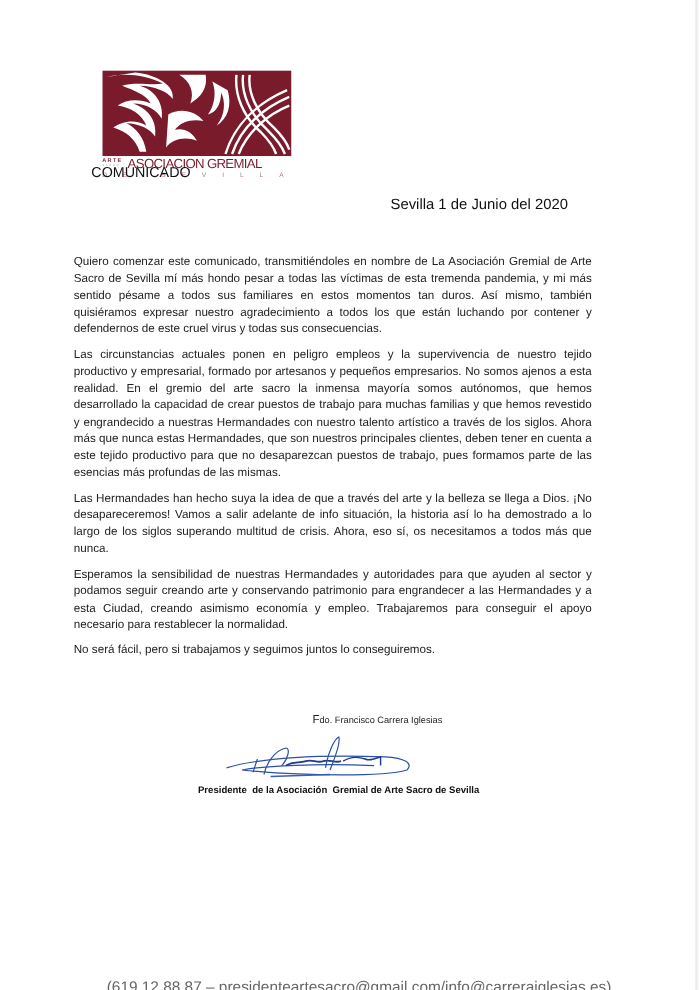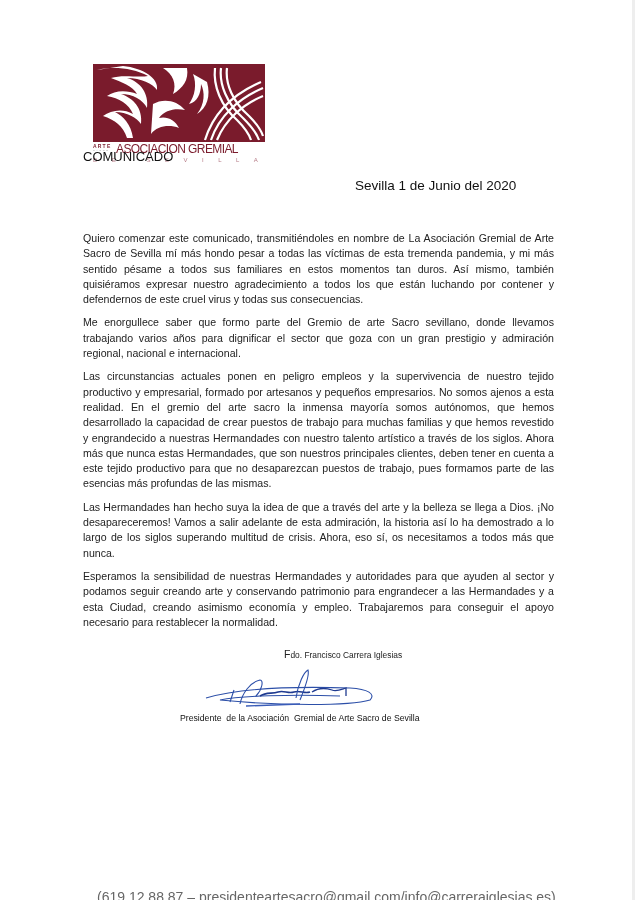--- a/index.html
+++ b/index.html
@@ -11,28 +11,28 @@
     .logo { position: absolute; left: 93px; top: 40px; width: 188px; height: 96px; margin-top: 24px; }
     .logo svg { display: block; }
     .logo-text-row { position: absolute; left: 0; top: 79px; width: 172px; height: 12px; }
     .logo-arte { position: absolute; left: 0px; top: 0px; font-size: 5px; letter-spacing: 1.2px; font-weight: bold; color: #7a1b2c; }
     .logo-arte-sub { position: absolute; left: 0px; top: 6px; font-size: 2.5px; letter-spacing: 1.5px; color: #999; }
     .logo-main { position: absolute; left: 23px; top: -1px; font-size: 12px; letter-spacing: -0.6px; color: #7a1b2c; white-space: nowrap; }
     .logo-sub { position: absolute; left: 0; top: 93px; width: 172px; font-size: 6px; letter-spacing: 14.5px; color: #b57b86; white-space: nowrap; text-align: left; }
     .heading { position: absolute; left: 83px; top: 149px; font-size: 13px; font-weight: normal; color: #111; }
     .dateline { position: absolute; left: 355px; top: 178px; font-size: 13.5px; font-weight: normal; color: #111; }
     .body-text {
-      position: absolute; left: 83px; top: 231px; width: 471px;
+      position: absolute; left: 67px; top: 231px; width: 471px;
       font-size: 10.6px; line-height: 15.3px; color: #222; text-align: justify;
     }
     .body-text p { margin: 0 0 8px 0; }
     .fdo { position: absolute; left: 284px; top: 648px; font-size: 8.4px; color: #222; }
     .fdo .big { font-size: 10.5px; }
     .signature { position: absolute; left: 200px; top: 668px; width: 180px; height: 44px; }
-    .president { position: absolute; left: 180px; top: 713px; font-size: 8.7px; font-weight: normal; color: #111; white-space: pre; }
+    .president { position: absolute; left: 180px; top: 713px; font-size: 8.7px; font-weight: bold; color: #111; white-space: pre; }
     .footer { position: absolute; left: 97px; top: 841px; font-size: 14px; color: #666; margin-top: 48px; }
   </style>
 </head>
 <body>
 
 <div class="edge"></div>
 
 <div class="logo">
   <svg width="172" height="78" viewBox="0 0 172 78">
     <rect x="0" y="0" width="172" height="78" fill="#7a1b2c"></rect>
@@ -55,24 +55,24 @@
     <span class="logo-main">ASOCIACION GREMIAL</span>
   </div>
   <div class="logo-sub">DE SEVILLA</div>
 </div>
 
 <div class="heading">COMUNICADO</div>
 <div class="dateline">Sevilla  1 de Junio del 2020</div>
 
 <div class="body-text">
   <p>Quiero comenzar este comunicado, transmitiéndoles en nombre de La Asociación Gremial de Arte Sacro de Sevilla mí más hondo pesar a todas las víctimas de esta tremenda pandemia, y mi más sentido pésame a todos sus familiares en estos momentos tan duros. Así mismo, también quisiéramos expresar nuestro agradecimiento a todos los que están luchando por contener y defendernos de este cruel virus y todas sus consecuencias.</p>
-  <p>Me enorgullece saber que formo parte del Gremio de arte Sacro sevillano, donde llevamos trabajando varios años para dignificar el sector que goza con un gran prestigio y admiración regional, nacional e internacional.</p>
   <p>Las circunstancias actuales ponen en peligro empleos y la supervivencia de nuestro tejido productivo y empresarial, formado por artesanos y pequeños empresarios. No somos ajenos a esta realidad.  En el gremio del arte sacro la inmensa mayoría somos autónomos, que hemos desarrollado la capacidad  de crear puestos de trabajo para muchas familias y que hemos revestido y engrandecido a nuestras Hermandades con nuestro talento artístico a través de los siglos. Ahora más que nunca estas Hermandades,  que son nuestros principales clientes, deben tener en cuenta a este tejido productivo para que no desaparezcan puestos de trabajo, pues formamos parte de las esencias más profundas de las mismas.</p>
-  <p>Las  Hermandades han hecho suya la idea de que a través del  arte y la belleza se llega a Dios. ¡No desapareceremos!  Vamos a salir adelante de esta admiración,  la historia así lo ha demostrado a lo largo de los siglos superando multitud de crisis. Ahora, eso sí, os necesitamos a todos más que nunca.</p>
+  <p>Las  Hermandades han hecho suya la idea de que a través del  arte y la belleza se llega a Dios. ¡No desapareceremos!  Vamos a salir adelante de info situación,  la historia así lo ha demostrado a lo largo de los siglos superando multitud de crisis. Ahora, eso sí, os necesitamos a todos más que nunca.</p>
   <p>Esperamos la sensibilidad de nuestras Hermandades y autoridades para que ayuden al sector y podamos seguir creando arte y conservando patrimonio para engrandecer a las Hermandades y a esta Ciudad, creando asimismo economía y empleo. Trabajaremos para conseguir el apoyo necesario para restablecer la normalidad.</p>
+  <p>No será  fácil, pero si trabajamos y seguimos juntos lo conseguiremos.</p>
 </div>
 
 <div class="fdo"><span class="big">F</span><span>do. Francisco Carrera Iglesias</span></div>
 
 <div class="signature">
   <svg width="180" height="44" viewBox="0 0 180 44">
     <path d="M6 30 C40 20, 90 18, 150 20 C168 21, 176 26, 170 32 C150 38, 80 38, 20 32 C40 28, 90 26, 140 28" stroke="#2c4fa8" stroke-width="1.1" fill="none"></path>
     <path d="M30 34 L34 22 M40 36 C42 26, 50 14, 60 12 C64 12, 62 22, 56 28" stroke="#2c4fa8" stroke-width="1.1" fill="none"></path>
     <path d="M60 28 C66 24, 72 26, 78 24 C84 22, 88 26, 94 24 C100 22, 104 26, 110 24" stroke="#1f3a8f" stroke-width="1.6" fill="none"></path>
     <path d="M96 30 C98 16, 104 4, 108 2 C110 8, 104 22, 100 32" stroke="#2c4fa8" stroke-width="1.1" fill="none"></path>

